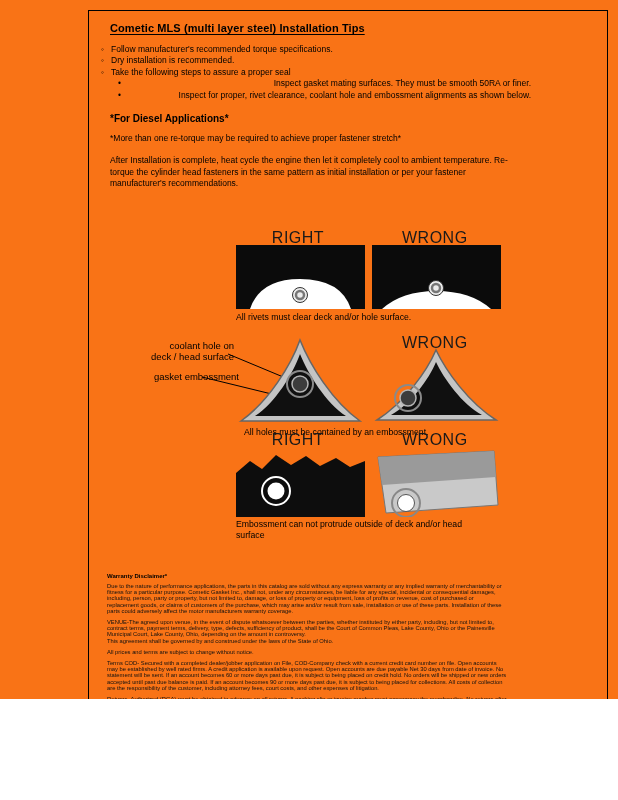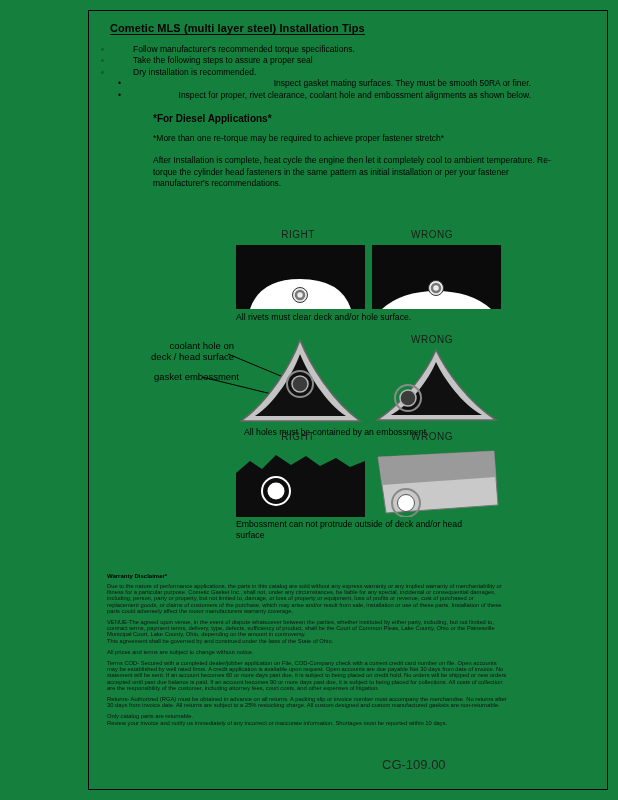--- a/index.html
+++ b/index.html
@@ -1,36 +1,36 @@
 <!DOCTYPE html>
 <html><head>
 <meta charset="utf-8">
 <style>
   html,body{margin:0;padding:0;background:#ffffff;}
   .page{
-    position:relative;width:618px;height:800px;background:#15803d;
+    position:relative;width:618px;height:699px;background:#f97316;
     font-family:"Liberation Sans", sans-serif;color:#000;overflow:hidden;
   }
   .frame{position:absolute;left:88px;top:10px;width:518px;height:778px;border:1px solid #000;}
 
   .title{position:absolute;left:110px;top:22px;margin:0;font-size:11px;font-weight:bold;
          text-decoration:underline;text-underline-offset:2px;letter-spacing:.1px;}
 
   .bullets{position:absolute;left:101px;top:44px;width:430px;font-size:8.5px;line-height:11.4px;}
-  .bullet-row{display:flex;gap:22px;}
+  .bullet-row{display:flex;}
   .bullet-row .mk{flex:0 0 10px;width:10px;}
   .mk-o::before{content:"◦";}
   .mk-f::before{content:"•";}
   .sub{margin-left:17px;justify-content:space-between;}
 
-  .diesel{position:absolute;left:110px;top:113px;width:403px;margin-left:43px;}
+  .diesel{position:absolute;left:110px;top:113px;width:403px;}
   .diesel h2{font-size:10px;margin:0 0 9px 0;}
   .diesel p{font-size:8.5px;line-height:11.4px;margin:0 0 11px 0;}
 
-  .figlabel{position:absolute;width:60px;text-align:center;font-size:10px;letter-spacing:.5px;color:#1a1a1a;}
+  .figlabel{position:absolute;width:60px;text-align:center;font-size:16px;letter-spacing:.5px;color:#1a1a1a;}
   .lbl-r1-right{left:268px;top:229px;}
   .lbl-r1-wrong{left:402px;top:229px;}
   .lbl-r2-wrong{left:402px;top:334px;}
   .lbl-r3-right{left:268px;top:431px;}
   .lbl-r3-wrong{left:402px;top:431px;}
 
   .fig{position:absolute;}
   .fig-r1-left{left:236px;top:245px;}
   .fig-r1-right{left:372px;top:245px;}
   .fig-r2-left{left:236px;top:337px;}
@@ -63,25 +63,25 @@
 
   <h1 class="title">Cometic MLS (multi layer steel) Installation Tips</h1>
 
   <div class="bullets">
     <div class="bullet-row">
       <span class="mk mk-o"></span>
       <span>Follow manufacturer's recommended torque specifications.</span>
     </div>
     <div class="bullet-row">
       <span class="mk mk-o"></span>
-      <span>Take the following steps to assure a proper seal</span>
+      <span>Dry installation is recommended.</span>
     </div>
     <div class="bullet-row">
       <span class="mk mk-o"></span>
-      <span>Dry installation is recommended.</span>
+      <span>Take the following steps to assure a proper seal</span>
     </div>
     <div class="bullet-row sub">
       <span class="mk mk-f"></span>
       <span>Inspect gasket mating surfaces.  They must be smooth 50RA or finer.</span>
     </div>
     <div class="bullet-row sub">
       <span class="mk mk-f"></span>
       <span>Inspect for proper, rivet clearance, coolant hole and embossment alignments as shown below.</span>
     </div>
   </div>

